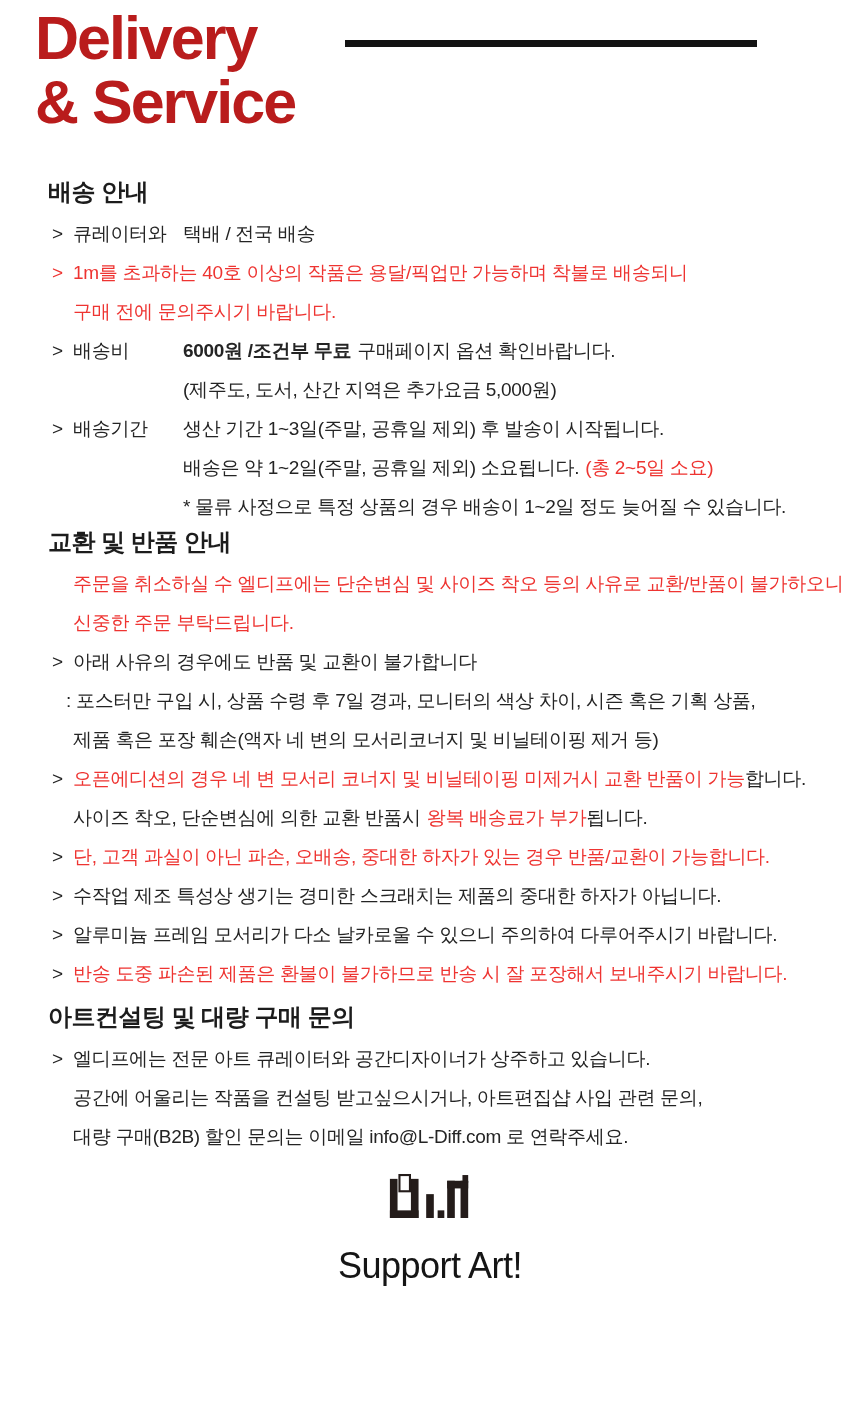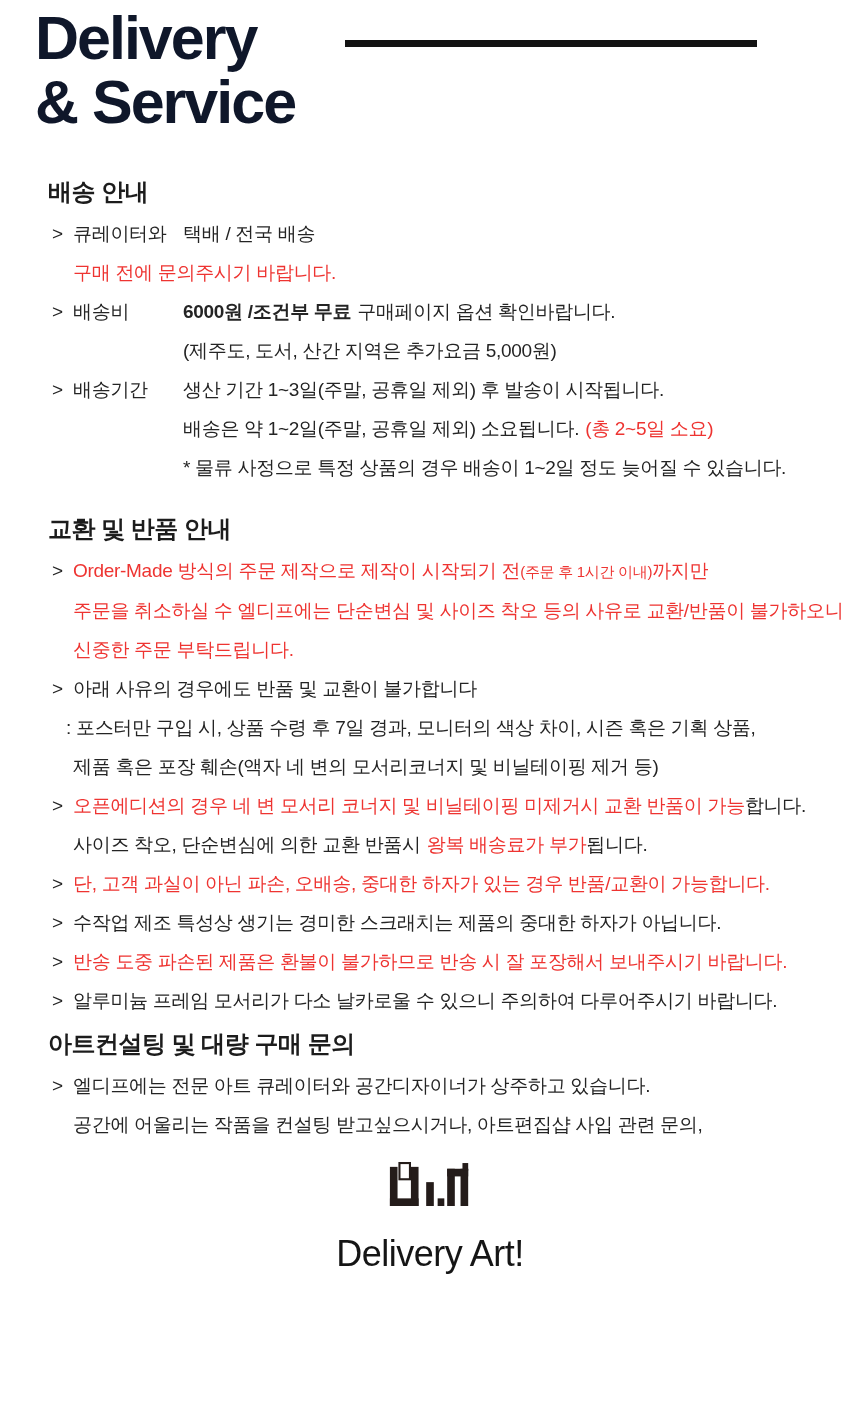--- a/index.html
+++ b/index.html
@@ -5,27 +5,27 @@
   html,body{margin:0;padding:0;background:#ffffff;}
   body{
     width:860px;height:1416px;
     font-family:"Liberation Sans","DejaVu Sans",sans-serif;
     color:#222;overflow:hidden;
   }
   
   .hdr{position:relative;margin:6px 0 0 35px;height:128px;}
   .hdr h1{
     margin:0;font-size:61px;line-height:64px;font-weight:bold;
-    letter-spacing:-2px;color:#0f172a;
+    letter-spacing:-2px;color:#b91c1c;
   }
   .rule{position:absolute;left:310px;top:34px;width:412px;height:7px;background:#131313;}
   
   .sec{padding-left:48px;}
   .sec1{margin-top:42px;}
-  .sec2{margin-top:26px;}
+  .sec2{}
   .sec3{margin-top:8px;}
   .sec h2{
     margin:0 0 6px 0;font-size:24px;line-height:32px;font-weight:bold;color:#1c1c1c;
     letter-spacing:-0.5px;
   }
   .row{
     padding-left:4px;font-size:19px;line-height:39px;color:#242424;
     letter-spacing:-0.3px;white-space:nowrap;
   }
   .mk{display:inline-block;width:21px;}
@@ -56,20 +56,23 @@
   <div class="rule"></div>
 </div>
 
 <div class="sec sec1">
   <h2>배송 안내</h2>
 
   <div class="row">
     <span class="mk bk">&gt;</span><span class="lbl">큐레이터와</span><span>택배 / 전국 배송</span>
   </div>
 
+  <div class="row rd">
+    <span class="mk">&gt;</span><span>1m를 초과하는 40호 이상의 작품은 용달/픽업만 가능하며 착불로 배송되니</span>
+  </div>
   <div class="row rd ind1">
     <span>구매 전에 문의주시기 바랍니다.</span>
   </div>
 
   <div class="row">
     <span class="mk bk">&gt;</span><span class="lbl">배송비</span><span class="bold">6000원 /조건부 무료</span><span class="gap">구매페이지 옵션 확인바랍니다.</span>
   </div>
   <div class="row ind2">
     <span>(제주도, 도서, 산간 지역은 추가요금 5,000원)</span>
   </div>
@@ -81,23 +84,20 @@
     <span>배송은 약 1~2일(주말, 공휴일 제외) 소요됩니다.</span><span class="rd gap">(총 2~5일 소요)</span>
   </div>
   <div class="row ind2">
     <span>* 물류 사정으로 특정 상품의 경우 배송이 1~2일 정도 늦어질 수 있습니다.</span>
   </div>
 </div>
 
 <div class="sec sec2">
   <h2>교환 및 반품 안내</h2>
 
-  <div class="row">
-    <span class="mk bk">&gt;</span><span class="rd">Order-Made 방식의 주문 제작으로 제작이 시작되기 전</span><span class="rd sm">(주문 후 1시간 이내)</span><span class="rd">까지만</span>
-  </div>
   <div class="row rd ind1">
     <span>주문을 취소하실 수 엘디프에는 단순변심 및 사이즈 착오 등의 사유로 교환/반품이 불가하오니</span>
   </div>
   <div class="row rd ind1">
     <span>신중한 주문 부탁드립니다.</span>
   </div>
 
   <div class="row">
     <span class="mk bk">&gt;</span><span>아래 사유의 경우에도 반품 및 교환이 불가합니다</span>
   </div>
@@ -115,48 +115,51 @@
     <span>사이즈 착오, 단순변심에 의한 교환 반품시</span><span class="rd gap">왕복 배송료가 부가</span><span>됩니다.</span>
   </div>
 
   <div class="row">
     <span class="mk bk">&gt;</span><span class="rd">단, 고객 과실이 아닌 파손, 오배송, 중대한 하자가 있는 경우 반품/교환이 가능합니다.</span>
   </div>
   <div class="row">
     <span class="mk bk">&gt;</span><span>수작업 제조 특성상 생기는 경미한 스크래치는 제품의 중대한 하자가 아닙니다.</span>
   </div>
   <div class="row">
-    <span class="mk bk">&gt;</span><span class="rd">반송 도중 파손된 제품은 환불이 불가하므로 반송 시 잘 포장해서 보내주시기 바랍니다.</span>
+    <span class="mk bk">&gt;</span><span>알루미늄 프레임 모서리가 다소 날카로울 수 있으니 주의하여 다루어주시기 바랍니다.</span>
   </div>
   <div class="row">
-    <span class="mk bk">&gt;</span><span>알루미늄 프레임 모서리가 다소 날카로울 수 있으니 주의하여 다루어주시기 바랍니다.</span>
+    <span class="mk bk">&gt;</span><span class="rd">반송 도중 파손된 제품은 환불이 불가하므로 반송 시 잘 포장해서 보내주시기 바랍니다.</span>
   </div>
 </div>
 
 <div class="sec sec3">
   <h2>아트컨설팅 및 대량 구매 문의</h2>
   <div class="row">
     <span class="mk bk">&gt;</span><span>엘디프에는 전문 아트 큐레이터와 공간디자이너가 상주하고 있습니다.</span>
   </div>
   <div class="row ind1">
     <span>공간에 어울리는 작품을 컨설팅 받고싶으시거나, 아트편집샵 사입 관련 문의,</span>
+  </div>
+  <div class="row ind1">
+    <span>대량 구매(B2B) 할인 문의는 이메일 info@L-Diff.com 로 연락주세요.</span>
   </div>
 </div>
 
 <div class="ftr">
   <svg class="logo" viewBox="0 0 88 50" aria-hidden="true">
     <g fill="#241c1a">
       <rect x="2" y="6" width="8" height="41"></rect>
       <rect x="2" y="39" width="30" height="8"></rect>
       <rect x="24" y="6" width="8" height="41"></rect>
       <rect x="12" y="2" width="11" height="17" fill="#ffffff" stroke="#241c1a" stroke-width="2.2"></rect>
       <rect x="40" y="22" width="8" height="25"></rect>
       <rect x="52" y="39" width="7" height="8"></rect>
       <rect x="62" y="8" width="8" height="39"></rect>
       <rect x="62" y="8" width="22" height="8"></rect>
       <rect x="76" y="8" width="8" height="39"></rect>
       <rect x="78" y="2" width="6" height="8"></rect>
     </g>
   </svg>
   <div class="slogan">
-    <span>Delivery Art!</span><br>
+    <span>Support Art!</span><br>
   </div>
 </div>
 
 </body></html>

